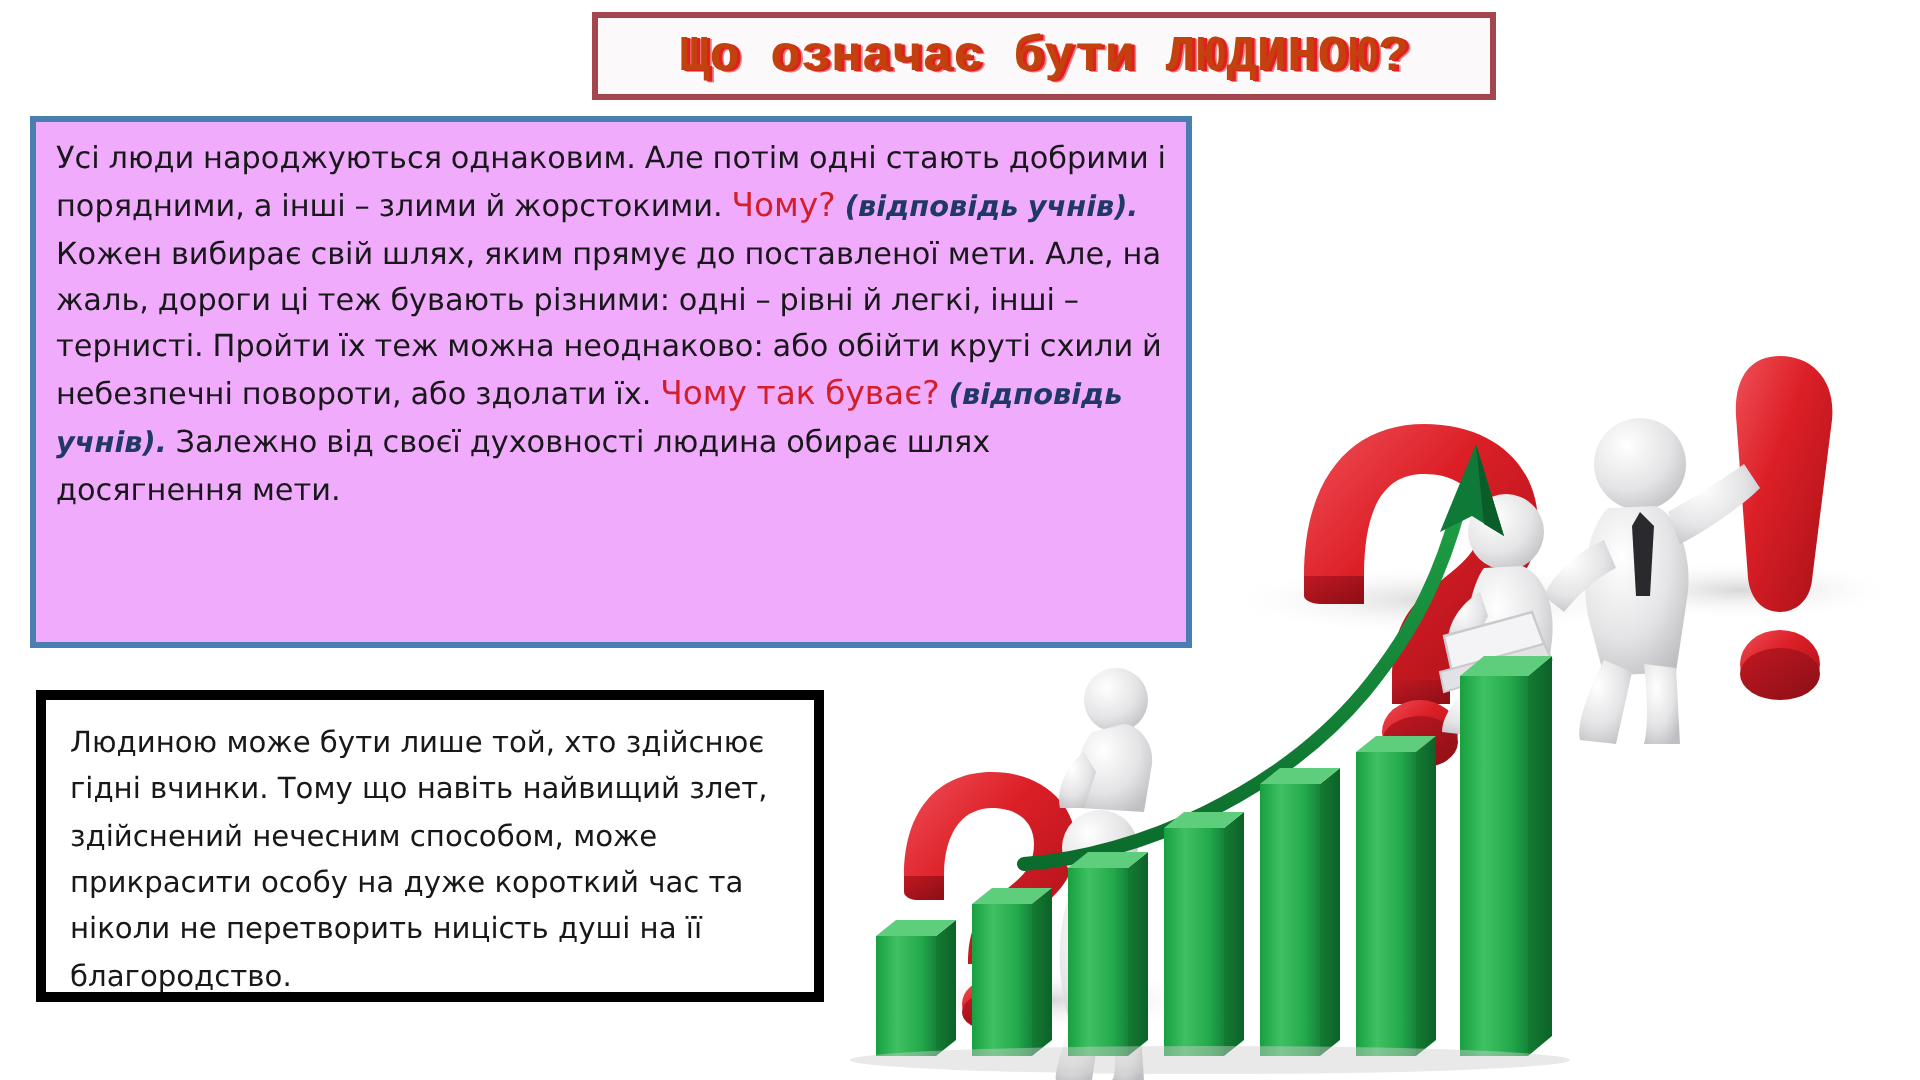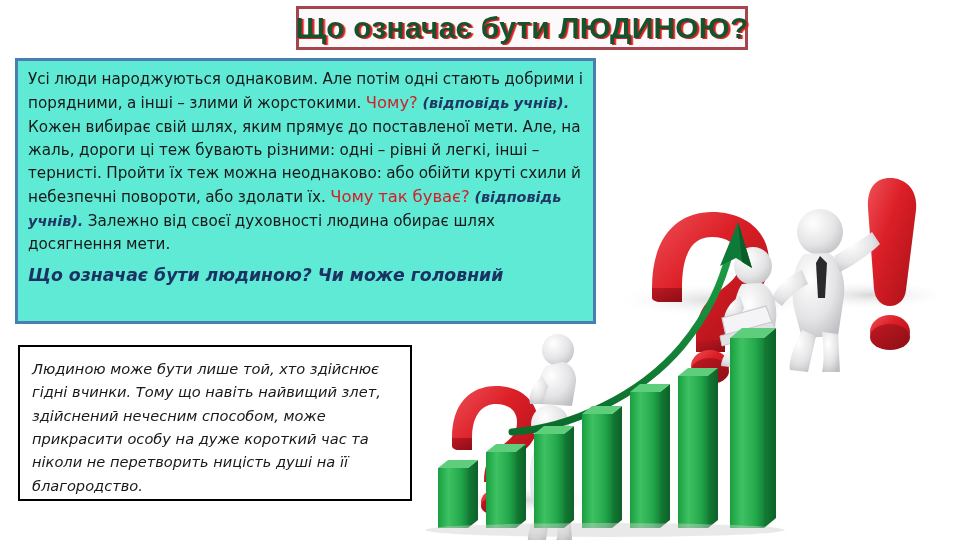--- a/index.html
+++ b/index.html
@@ -24,38 +24,38 @@
     width: 452px;
     height: 44px;
     border: 3px solid #A5454E;
     background: #FBF9F9;
     box-sizing: border-box;
     display: flex;
     align-items: center;
     justify-content: center;
   }
   #title-text {
-    font-family: Liberation Sans, sans-serif;
+    font-family: Liberation Mono, monospace;
     font-weight: bold;
-    font-size: 30px;
+    font-size: 25px;
     letter-spacing: 0.2px;
-    color: #14532d;
+    color: #c2410c;
     white-space: nowrap;
     text-shadow: 1.6px 0.6px 0 #E02020, 2.4px 1.2px 0 rgba(224,32,32,0.55);
   }
 
   
   #main-textbox {
     position: absolute;
     left: 15px;
     top: 58px;
     width: 581px;
     height: 266px;
     border: 3px solid #4A7EB0;
-    background: #5eead4;
+    background: #f0abfc;
     box-sizing: border-box;
     padding: 7px 9px 4px 10px;
   }
   .body-par {
     font-family: "DejaVu Sans", sans-serif;
     font-size: 15.2px;
     line-height: 1.52;
     color: #18181A;
     margin: 0;
     text-align: left;
@@ -81,25 +81,24 @@
     color: #1B3263;
   }
 
   
   #second-textbox {
     position: absolute;
     left: 18px;
     top: 345px;
     width: 394px;
     height: 156px;
-    border: 2px solid #000000;
+    border: 5px solid #000000;
     background: #FFFFFF;
     box-sizing: border-box;
     padding: 10px 10px 6px 12px;
-    font-style: italic;
   }
   #second-text {
     font-family: "DejaVu Sans", sans-serif;
     font-size: 14.6px;
     line-height: 1.60;
     color: #18181A;
     margin: 0;
   }
 
   
@@ -117,21 +116,20 @@
 <body>
 
 <div id="title-banner">
   <span id="title-text">Що означає бути ЛЮДИНОЮ?</span>
 </div>
 
 <div id="main-textbox">
   <p class="body-par"><span>Усі люди народжуються однаковим. Але потім одні стають добрими і порядними, а інші – злими й жорстокими. </span><span class="hl-red">Чому?</span><span class="hl-ital"> (відповідь учнів).</span><span> Кожен вибирає свій шлях, яким прямує до поставленої мети. Але, на жаль, дороги ці теж бувають різними: одні – рівні й легкі, інші – тернисті.  Пройти їх теж можна неоднаково: або обійти круті схили й небезпечні повороти, або здолати їх. </span><span class="hl-red">Чому так буває?</span><span class="hl-ital"> (відповідь учнів).</span><span> Залежно від своєї духовності людина обирає шлях досягнення мети.</span></p>
 
   <div id="question-lines">
-    <div>Що означає бути людиною? Чи може головний</div>
   </div>
 </div>
 
 <div id="second-textbox">
   <p id="second-text">Людиною може бути лише той, хто здійснює гідні вчинки. Тому що навіть найвищий злет, здійснений нечесним способом, може прикрасити особу на дуже короткий час та ніколи не перетворить ницість душі на її благородство.</p>
 </div>
 
 <div id="artwork">
   <svg width="540" height="370" viewBox="0 0 540 370" xmlns="http://www.w3.org/2000/svg">
     <defs>

